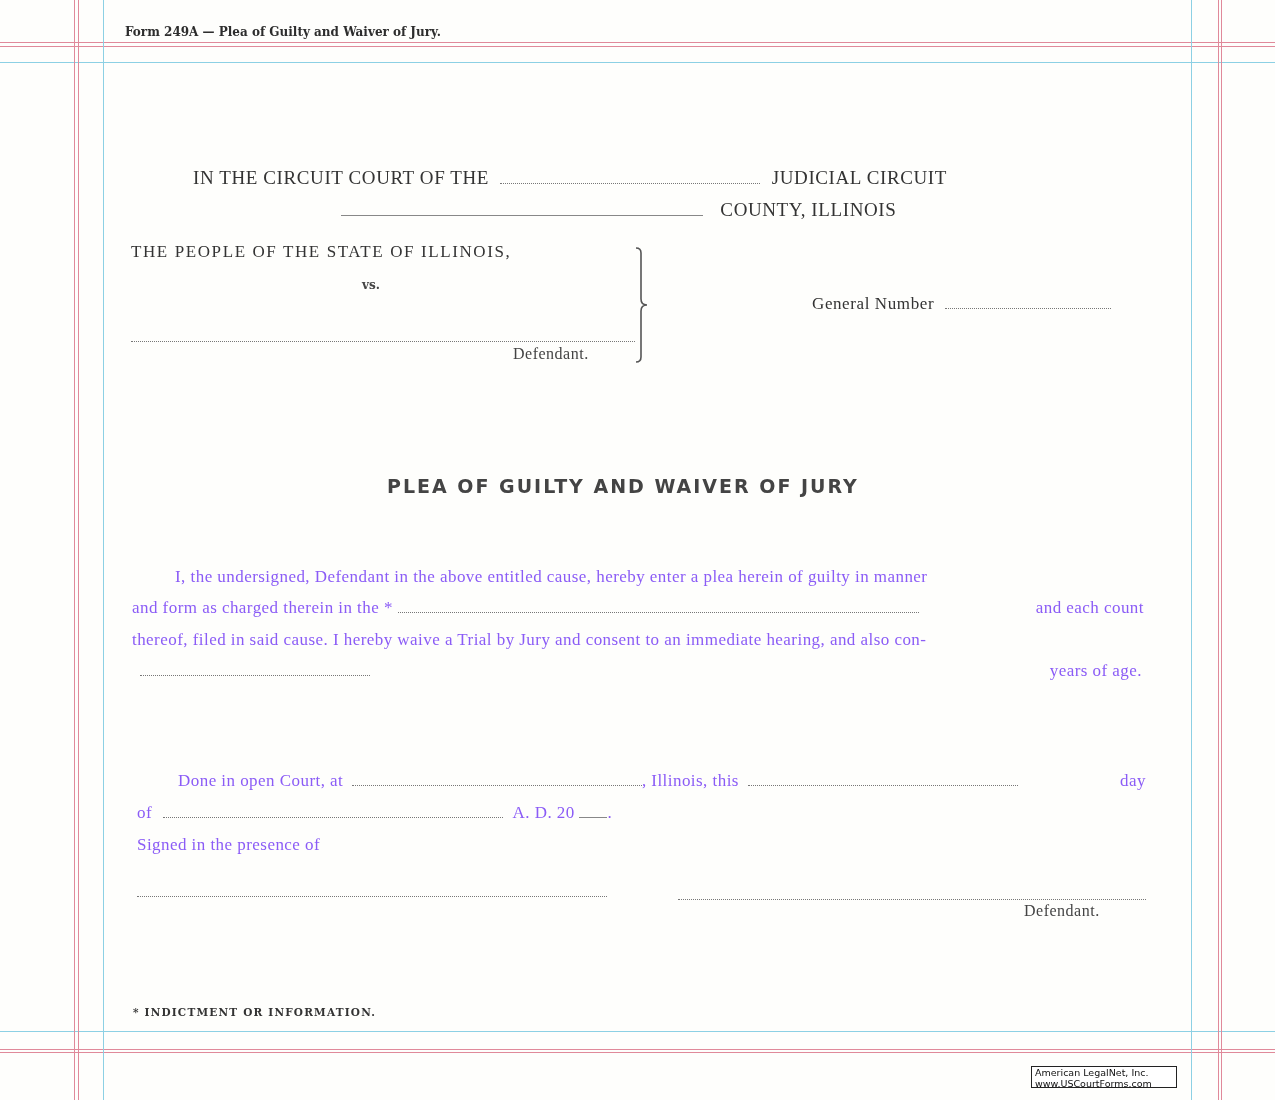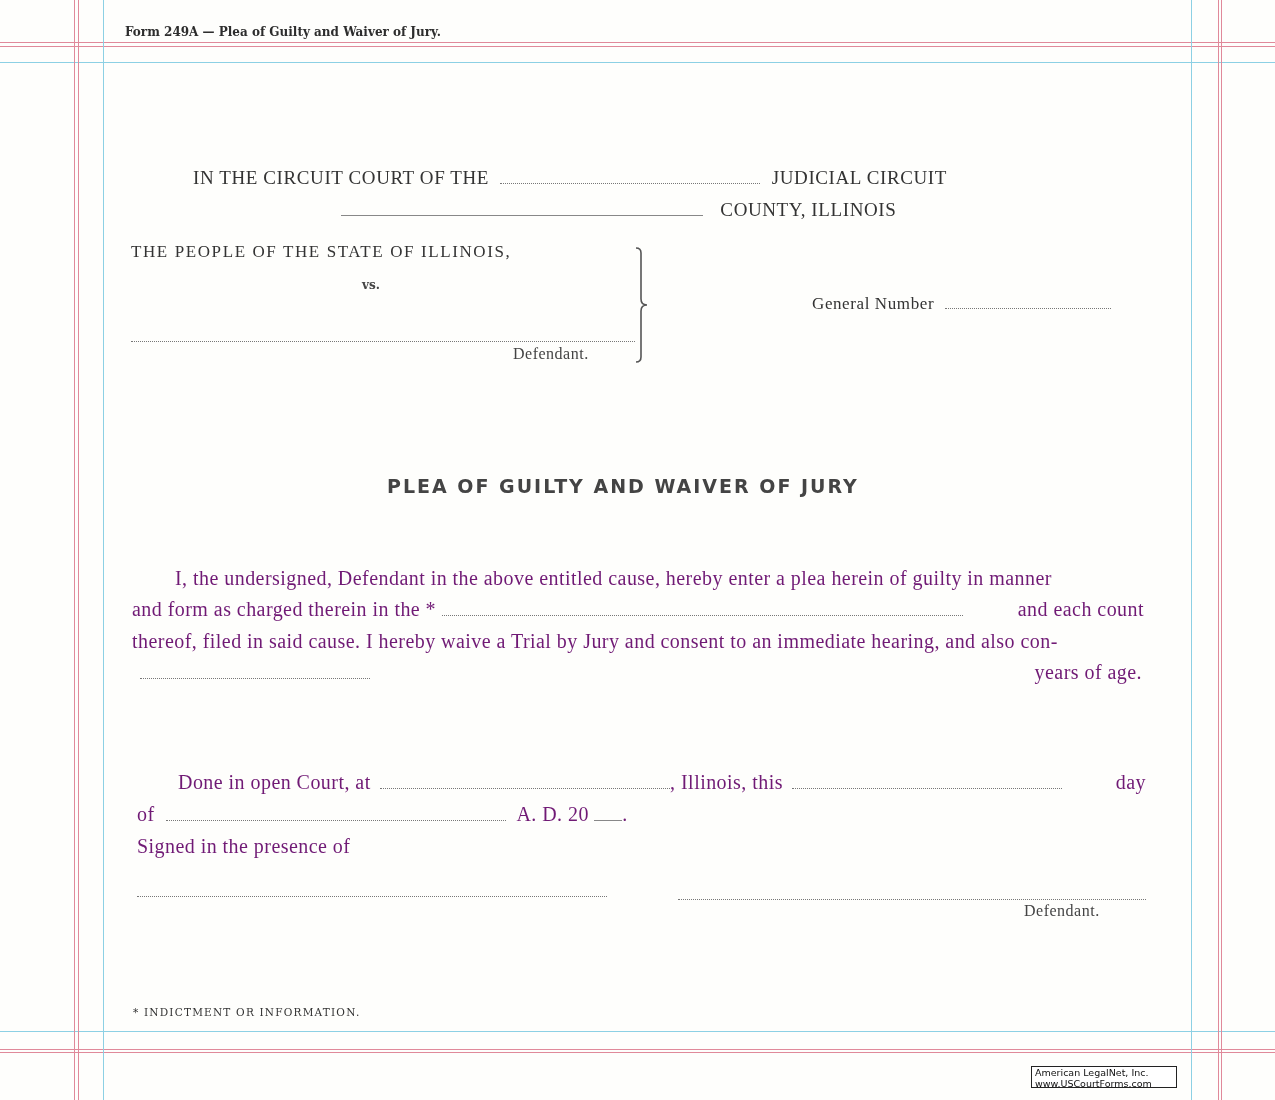--- a/index.html
+++ b/index.html
@@ -22,22 +22,22 @@
     .court-line { font-family: "Liberation Serif", serif; font-size: 19px; letter-spacing: 0.6px; color: #333; }
     .dots { display: inline-block; border-bottom: 1px dotted #777; height: 1px; vertical-align: baseline; }
     .solid { display: inline-block; border-bottom: 1px solid #888; height: 1px; vertical-align: baseline; }
     .caption { font-family: "Liberation Serif", serif; font-size: 17px; letter-spacing: 1.6px; color: #333; }
     .vs { font-size: 12px; font-weight: bold; color: #444; }
     .defendant-lbl { font-family: "Liberation Serif", serif; font-size: 16px; letter-spacing: 0.5px; color: #444; }
     .brace {
       position: absolute; left: 634px; top: 247px; width: 14px; height: 116px;
     }
     .title { font-family: "DejaVu Sans", sans-serif; font-size: 19px; letter-spacing: 2px; color: #444; font-weight: bold; }
-    .body-line { font-family: "Liberation Serif", serif; font-size: 20px; letter-spacing: 0.45px; color: #701a75; }
-    .footnote { font-size: 10.5px; font-weight: normal; letter-spacing: 1.2px; color: #333; }
+    .body-line { font-family: "Liberation Serif", serif; font-size: 17px; letter-spacing: 0.45px; color: #8b5cf6; }
+    .footnote { font-size: 10.5px; font-weight: bold; letter-spacing: 1.2px; color: #333; }
     .credit {
       position: absolute; left: 1031px; top: 1066px; width: 146px; height: 22px;
       border: 1px solid #222; background: #fff;
       font-family: "DejaVu Sans", sans-serif; font-size: 9.5px; line-height: 10.5px;
       padding: 1px 0 0 3px; box-sizing: border-box; color: #111;
     }
   </style>
 </head>
 <body>
 

